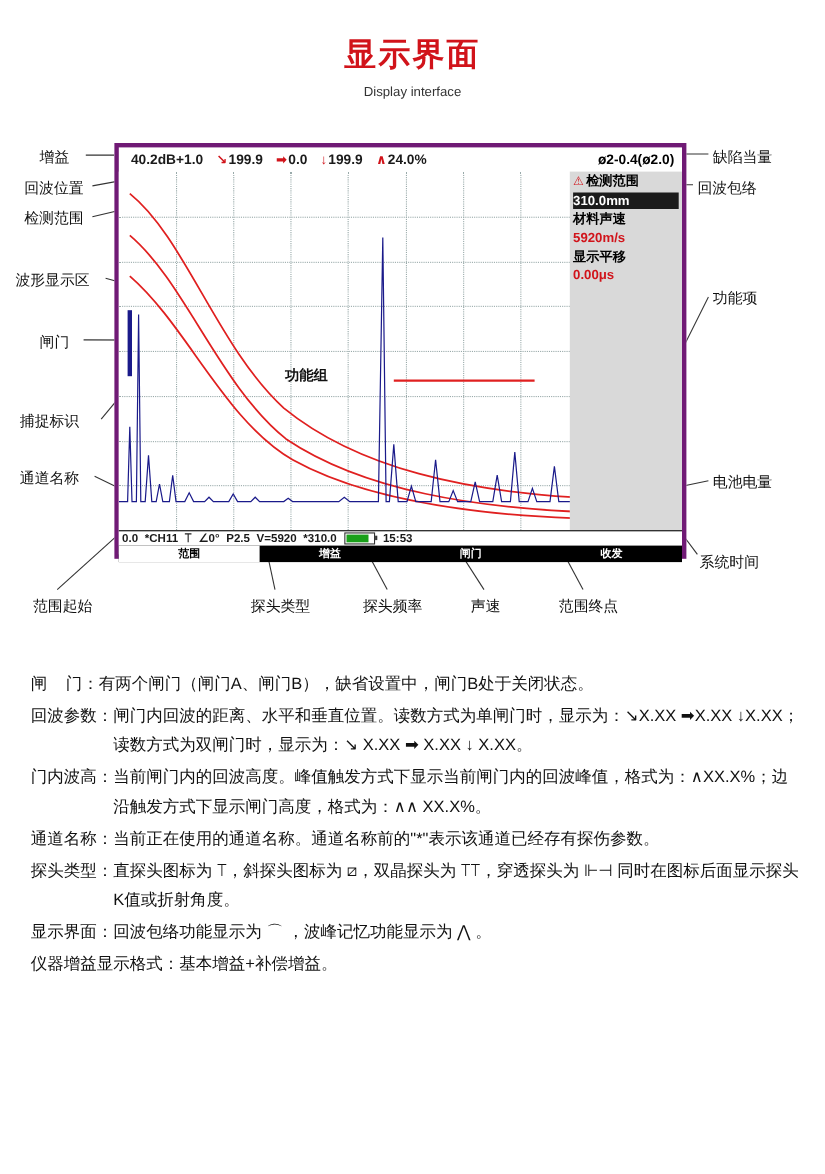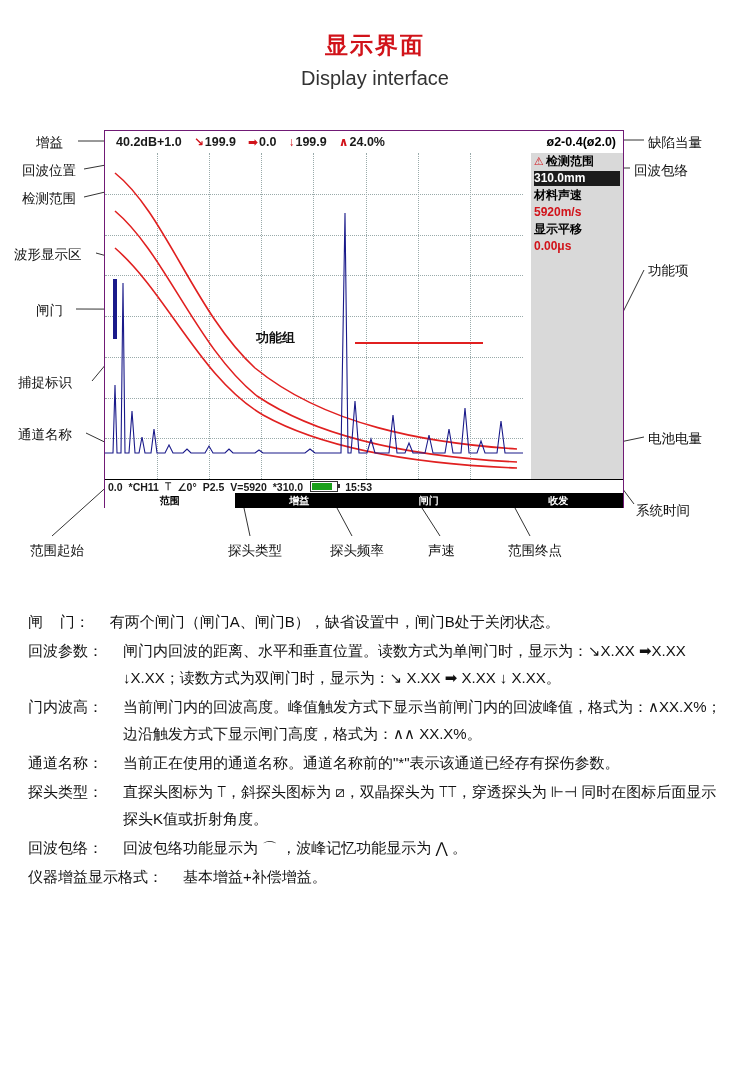--- a/index.html
+++ b/index.html
@@ -6,33 +6,33 @@
   body{
     width:750px;height:1067px;
     background:#ffffff;
     font-family:"Liberation Sans","DejaVu Sans",sans-serif;
     color:#1a1a1a;
     position:relative;
     overflow:hidden;
   }
   .title-wrap{text-align:center;padding-top:30px;}
   .title-cn{
-    font-size:23px;font-weight:bold;color:#d1131a;letter-spacing:2px;
+    font-size:29px;font-weight:bold;color:#d1131a;letter-spacing:2px;
   }
   .title-en{
-    font-size:20px;color:#333;margin-top:6px;
+    font-size:12px;color:#333;margin-top:6px;
   }
 
   
   .figure{
     position:absolute;left:0;top:112px;width:750px;height:430px;
   }
   .screen{
     position:absolute;left:104px;top:18px;width:520px;height:378px;
-    background:#ffffff;border:1px solid #701a75;
+    background:#ffffff;border:4px solid #701a75;
     box-sizing:border-box;
   }
   
   .readout{
     position:absolute;left:0;top:0;width:100%;height:22px;
     display:flex;align-items:center;
     font-size:12.5px;font-weight:bold;
     box-sizing:border-box;
   }
   .readout .cell{padding:0 3px;white-space:nowrap;display:flex;align-items:center;}
@@ -46,21 +46,21 @@
     position:absolute;left:0;top:22px;width:418px;height:326px;
     background:#fff;
     overflow:hidden;
   }
   .grid-v,.grid-h{position:absolute;background:transparent;}
   .grid-v{top:0;bottom:0;width:0;border-left:1px dotted #9aa;}
   .grid-h{left:0;right:0;height:0;border-top:1px dotted #9aa;}
 
   
   .fnpanel{
-    position:absolute;right:0;top:22px;width:92px;height:326px;
+    position:absolute;right:0;top:22px;width:102px;height:326px;
     background:#d9d9d9;
     box-sizing:border-box;
     font-size:12px;
   }
   .fn-row{padding:1px 3px;line-height:15px;white-space:nowrap;}
   .fn-title{font-weight:bold;color:#000;}
   .fn-val{color:#d1131a;font-weight:bold;}
   .fn-val.inv{background:#1b1b1b;color:#fff;display:block;}
   .warn-ico{color:#d1131a;font-size:11px;margin-right:2px;}
 
@@ -90,21 +90,21 @@
   .menu div.active{background:#fff;color:#000;}
 
   
   .lbl{position:absolute;font-size:13.5px;color:#111;white-space:nowrap;}
 
   
   .textblock{
     position:absolute;left:28px;top:608px;width:700px;
     font-size:15px;line-height:27px;color:#111;
   }
-  .para{display:flex;margin-bottom:2px;gap:20px;}
+  .para{display:flex;margin-bottom:2px;}
   .para .k{flex:0 0 auto;white-space:pre;}
   .para .v{flex:1;}
 </style>
 </head>
 <body>
 
 <div class="title-wrap">
   <div class="title-cn">显示界面</div>
   <div class="title-en">Display interface</div>
 </div>
@@ -275,20 +275,20 @@
     </div>
   <div class="para">
       <span class="k">通道名称：</span>
       <span class="v">当前正在使用的通道名称。通道名称前的"*"表示该通道已经存有探伤参数。</span>
     </div>
   <div class="para">
       <span class="k">探头类型：</span>
       <span class="v">直探头图标为 ⟙，斜探头图标为 ⧄，双晶探头为 ⟙⟙，穿透探头为 ⊩⊣ 同时在图标后面显示探头K值或折射角度。</span>
     </div>
   <div class="para">
-      <span class="k">回波包络：</span>
+      <span class="k">显示界面：</span>
       <span class="v">回波包络功能显示为 ⌒ ，波峰记忆功能显示为 ⋀ 。</span>
     </div>
   <div class="para">
       <span class="k">仪器增益显示格式：</span>
       <span class="v">基本增益+补偿增益。</span>
     </div>
 </div>
 
 </body></html>

